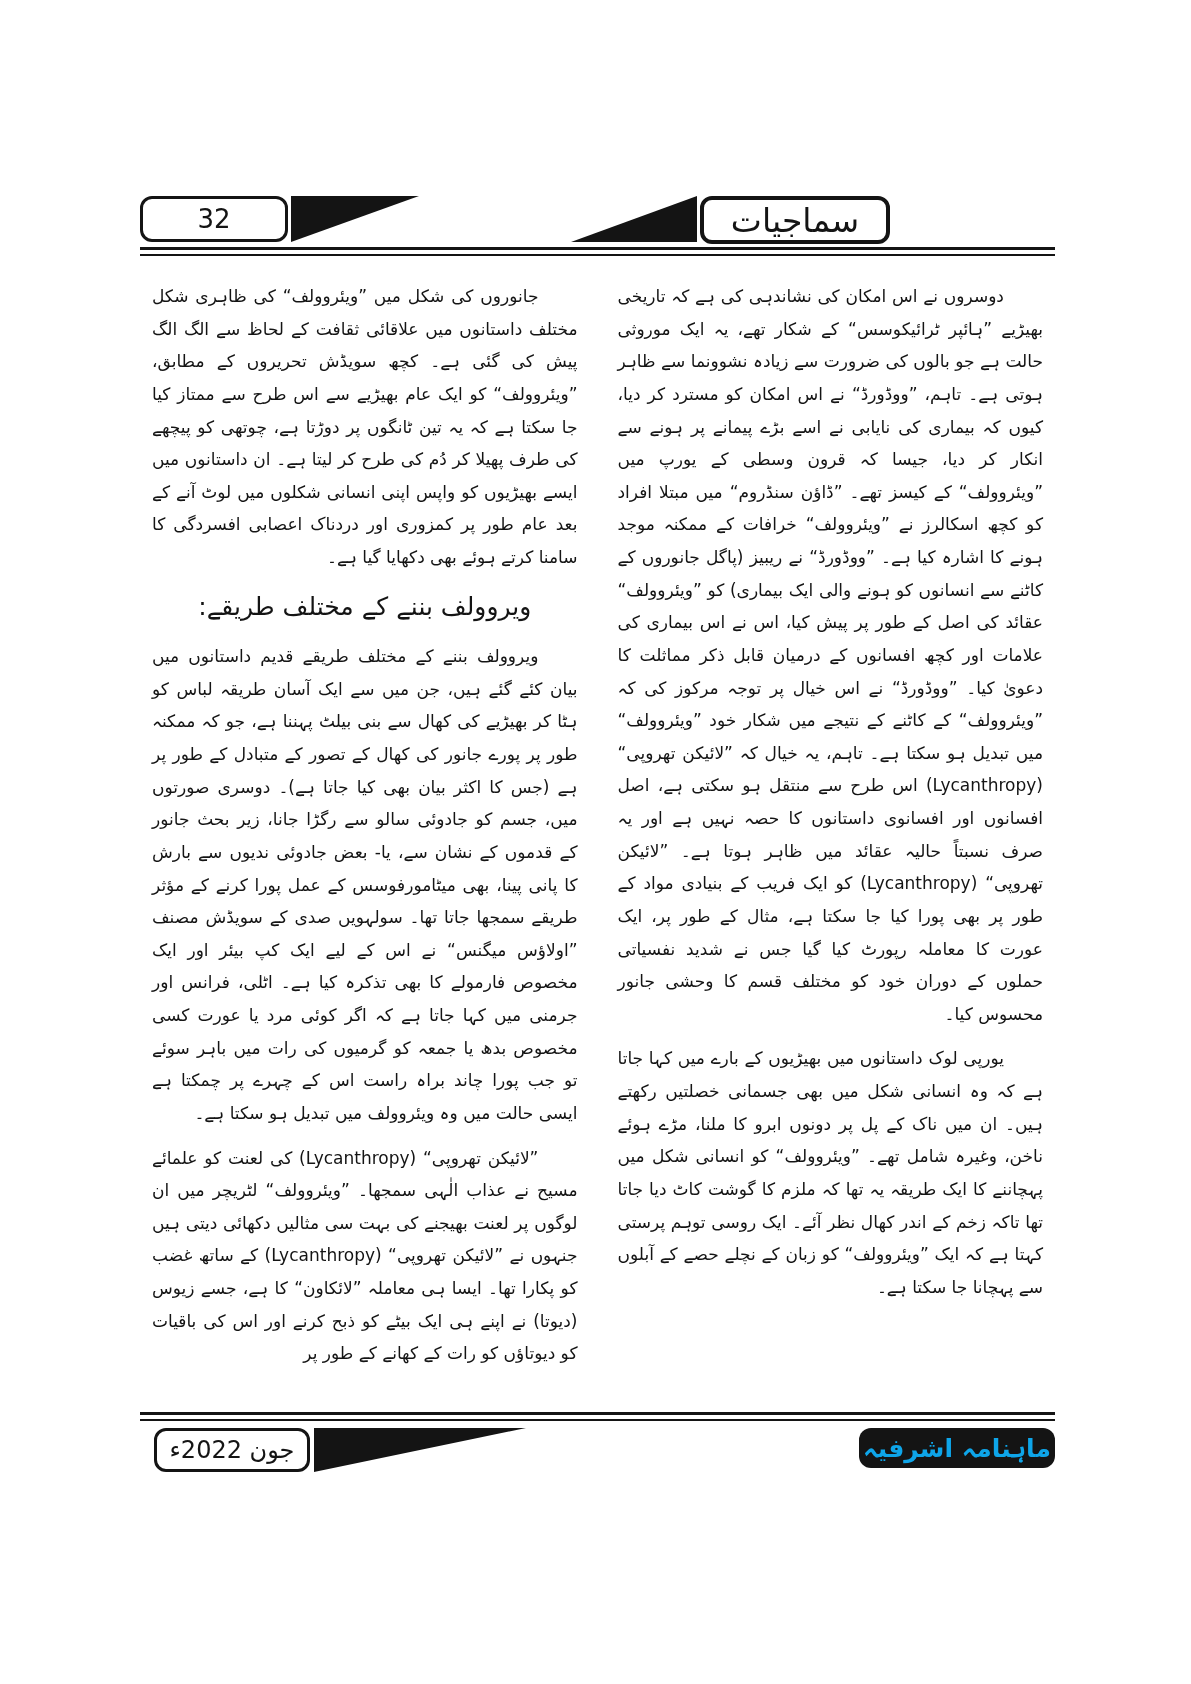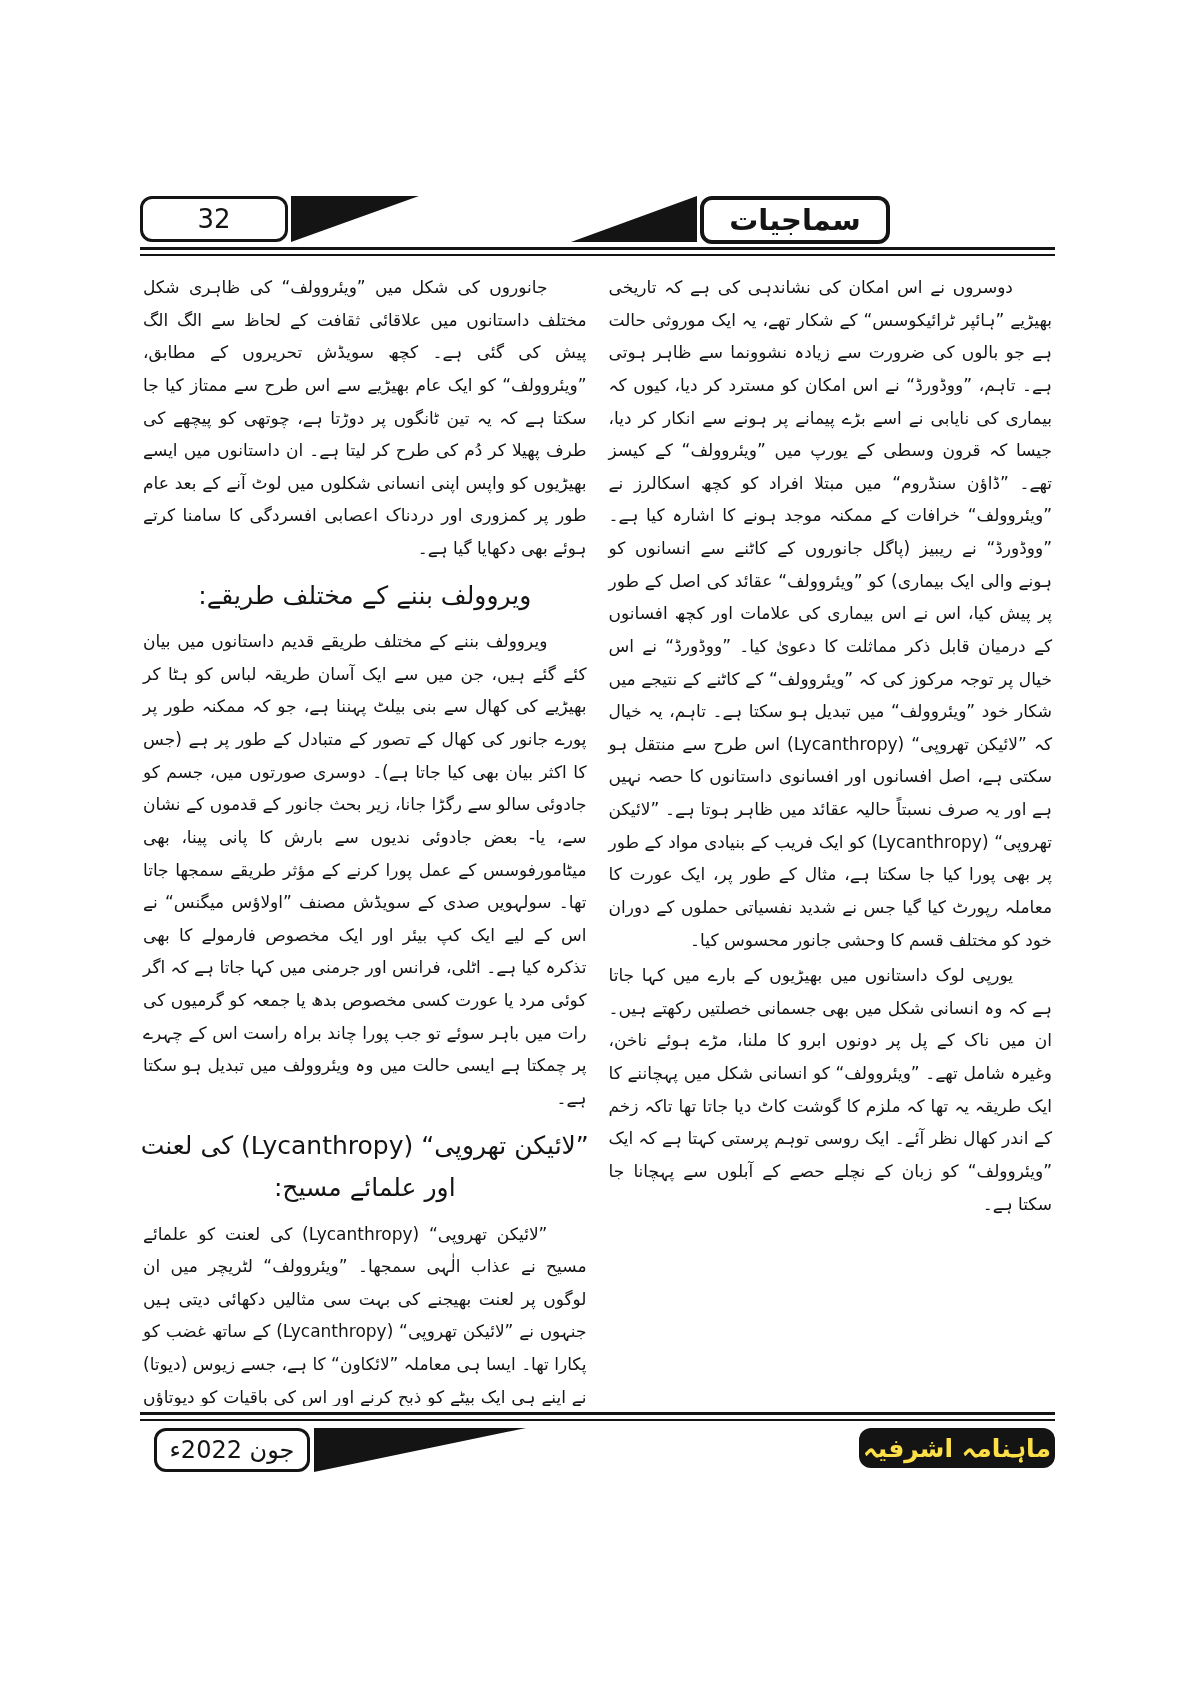--- a/index.html
+++ b/index.html
@@ -24,31 +24,31 @@
     font-size:26px;background:#fff;
   }
   .wedge{background:#141414;}
   .hdr-wedge-left{width:128px;height:46px;margin-left:3px;
     clip-path:polygon(0 0,100% 0,0 100%);}
   .hdr-wedge-right{width:126px;height:46px;margin-right:3px;
     clip-path:polygon(0 100%,100% 100%,100% 0);}
   .section-box{
     width:182px;height:40px;border:4px solid #141414;border-radius:12px;
     display:flex;align-items:center;justify-content:center;
-    font-weight:bold;font-size:29px;background:#fff;
+    font-weight:normal;font-size:33px;background:#fff;
   }
   .rule{height:4px;border-top:3px solid #141414;border-bottom:2px solid #141414;}
   .top-rule{position:absolute;top:247px;left:140px;width:915px;}
   
   .columns{
     position:absolute;top:268px;left:140px;width:915px;height:1138px;
     display:flex;gap:16px;overflow:hidden;direction:rtl;
   }
   .col{flex:1;font-size:17px;line-height:1.92;text-align:justify;}
-  .para{margin:3px;text-indent:2.3em;}
+  .para{margin:12px;text-indent:2.3em;}
   .para.no-indent{text-indent:0;}
   .heading{
     font-size:25px;font-weight:normal;text-align:center;
     margin:10px 0 8px 0;line-height:1.7;
   }
   
   .bottom-rule{position:absolute;top:1412px;left:140px;width:915px;}
   .footer-row{
     position:absolute;top:1428px;left:140px;width:915px;height:48px;
     display:flex;align-items:flex-start;direction:ltr;
@@ -56,21 +56,21 @@
   .date-box{
     width:150px;height:38px;border:3px solid #141414;border-radius:12px;
     display:flex;align-items:center;justify-content:center;
     font-size:24px;background:#fff;margin-left:14px;
   }
   .footer-wedge{width:212px;height:44px;margin-left:4px;
     clip-path:polygon(0 0,100% 0,0 100%);}
   .spacer{flex:1;}
   .mag-box{
     width:196px;height:40px;background:#141414;border-radius:12px;
-    color:#fde047;display:flex;align-items:center;justify-content:center;
+    color:#0ea5e9;display:flex;align-items:center;justify-content:center;
     font-weight:bold;font-size:25px;
   }
 </style>
 </head>
 <body>
 
 <div class="page">
 
   <div class="header-row">
     <div class="hdr-left">
@@ -90,21 +90,20 @@
 
   <main class="columns">
     <section class="col">
       <p class="para">دوسروں نے اس امکان کی نشاندہی کی ہے کہ تاریخی بھیڑیے ”ہائپر ٹرائیکوسس“ کے شکار تھے، یہ ایک موروثی حالت ہے جو بالوں کی ضرورت سے زیادہ نشوونما سے ظاہر ہوتی ہے۔ تاہم، ”ووڈورڈ“ نے اس امکان کو مسترد کر دیا، کیوں کہ بیماری کی نایابی نے اسے بڑے پیمانے پر ہونے سے انکار کر دیا، جیسا کہ قرون وسطی کے یورپ میں ”ویئروولف“ کے کیسز تھے۔ ”ڈاؤن سنڈروم“ میں مبتلا افراد کو کچھ اسکالرز نے ”ویئروولف“ خرافات کے ممکنہ موجد ہونے کا اشارہ کیا ہے۔ ”ووڈورڈ“ نے ریبیز (پاگل جانوروں کے کاٹنے سے انسانوں کو ہونے والی ایک بیماری) کو ”ویئروولف“ عقائد کی اصل کے طور پر پیش کیا، اس نے اس بیماری کی علامات اور کچھ افسانوں کے درمیان قابل ذکر مماثلت کا دعویٰ کیا۔ ”ووڈورڈ“ نے اس خیال پر توجہ مرکوز کی کہ ”ویئروولف“ کے کاٹنے کے نتیجے میں شکار خود ”ویئروولف“ میں تبدیل ہو سکتا ہے۔ تاہم، یہ خیال کہ ”لائیکن تھروپی“ (Lycanthropy) اس طرح سے منتقل ہو سکتی ہے، اصل افسانوں اور افسانوی داستانوں کا حصہ نہیں ہے اور یہ صرف نسبتاً حالیہ عقائد میں ظاہر ہوتا ہے۔ ”لائیکن تھروپی“ (Lycanthropy) کو ایک فریب کے بنیادی مواد کے طور پر بھی پورا کیا جا سکتا ہے، مثال کے طور پر، ایک عورت کا معاملہ رپورٹ کیا گیا جس نے شدید نفسیاتی حملوں کے دوران خود کو مختلف قسم کا وحشی جانور محسوس کیا۔</p>
       <p class="para">یورپی لوک داستانوں میں بھیڑیوں کے بارے میں کہا جاتا ہے کہ وہ انسانی شکل میں بھی جسمانی خصلتیں رکھتے ہیں۔ ان میں ناک کے پل پر دونوں ابرو کا ملنا، مڑے ہوئے ناخن، وغیرہ شامل تھے۔ ”ویئروولف“ کو انسانی شکل میں پہچاننے کا ایک طریقہ یہ تھا کہ ملزم کا گوشت کاٹ دیا جاتا تھا تاکہ زخم کے اندر کھال نظر آئے۔ ایک روسی توہم پرستی کہتا ہے کہ ایک ”ویئروولف“ کو زبان کے نچلے حصے کے آبلوں سے پہچانا جا سکتا ہے۔</p>
     </section>
     <section class="col">
       <p class="para">جانوروں کی شکل میں ”ویئروولف“ کی ظاہری شکل مختلف داستانوں میں علاقائی ثقافت کے لحاظ سے الگ الگ پیش کی گئی ہے۔ کچھ سویڈش تحریروں کے مطابق، ”ویئروولف“ کو ایک عام بھیڑیے سے اس طرح سے ممتاز کیا جا سکتا ہے کہ یہ تین ٹانگوں پر دوڑتا ہے، چوتھی کو پیچھے کی طرف پھیلا کر دُم کی طرح کر لیتا ہے۔ ان داستانوں میں ایسے بھیڑیوں کو واپس اپنی انسانی شکلوں میں لوٹ آنے کے بعد عام طور پر کمزوری اور دردناک اعصابی افسردگی کا سامنا کرتے ہوئے بھی دکھایا گیا ہے۔</p>
       <h2 class="heading">ویروولف بننے کے مختلف طریقے:</h2>
       <p class="para">ویروولف بننے کے مختلف طریقے قدیم داستانوں میں بیان کئے گئے ہیں، جن میں سے ایک آسان طریقہ لباس کو ہٹا کر بھیڑیے کی کھال سے بنی بیلٹ پہننا ہے، جو کہ ممکنہ طور پر پورے جانور کی کھال کے تصور کے متبادل کے طور پر ہے (جس کا اکثر بیان بھی کیا جاتا ہے)۔ دوسری صورتوں میں، جسم کو جادوئی سالو سے رگڑا جانا، زیر بحث جانور کے قدموں کے نشان سے، یا- بعض جادوئی ندیوں سے بارش کا پانی پینا، بھی میٹامورفوسس کے عمل پورا کرنے کے مؤثر طریقے سمجھا جاتا تھا۔ سولہویں صدی کے سویڈش مصنف ”اولاؤس میگنس“ نے اس کے لیے ایک کپ بیئر اور ایک مخصوص فارمولے کا بھی تذکرہ کیا ہے۔ اٹلی، فرانس اور جرمنی میں کہا جاتا ہے کہ اگر کوئی مرد یا عورت کسی مخصوص بدھ یا جمعہ کو گرمیوں کی رات میں باہر سوئے تو جب پورا چاند براہ راست اس کے چہرے پر چمکتا ہے ایسی حالت میں وہ ویئروولف میں تبدیل ہو سکتا ہے۔</p>
-      <h2 class="heading">”لائیکن تھروپی“ (Lycanthropy) کی لعنت اور علمائے مسیح:</h2>
       <p class="para">”لائیکن تھروپی“ (Lycanthropy) کی لعنت کو علمائے مسیح نے عذاب الٰہی سمجھا۔ ”ویئروولف“ لٹریچر میں ان لوگوں پر لعنت بھیجنے کی بہت سی مثالیں دکھائی دیتی ہیں جنہوں نے ”لائیکن تھروپی“ (Lycanthropy) کے ساتھ غضب کو پکارا تھا۔ ایسا ہی معاملہ ”لائکاون“ کا ہے، جسے زیوس (دیوتا) نے اپنے ہی ایک بیٹے کو ذبح کرنے اور اس کی باقیات کو دیوتاؤں کو رات کے کھانے کے طور پر</p>
     </section>
   </main>
 
   <div class="rule bottom-rule"></div>
   <div class="footer-row">
     <div class="date-box">
       <span>جون 2022ء</span>
     </div>
     <div class="wedge footer-wedge"></div>

